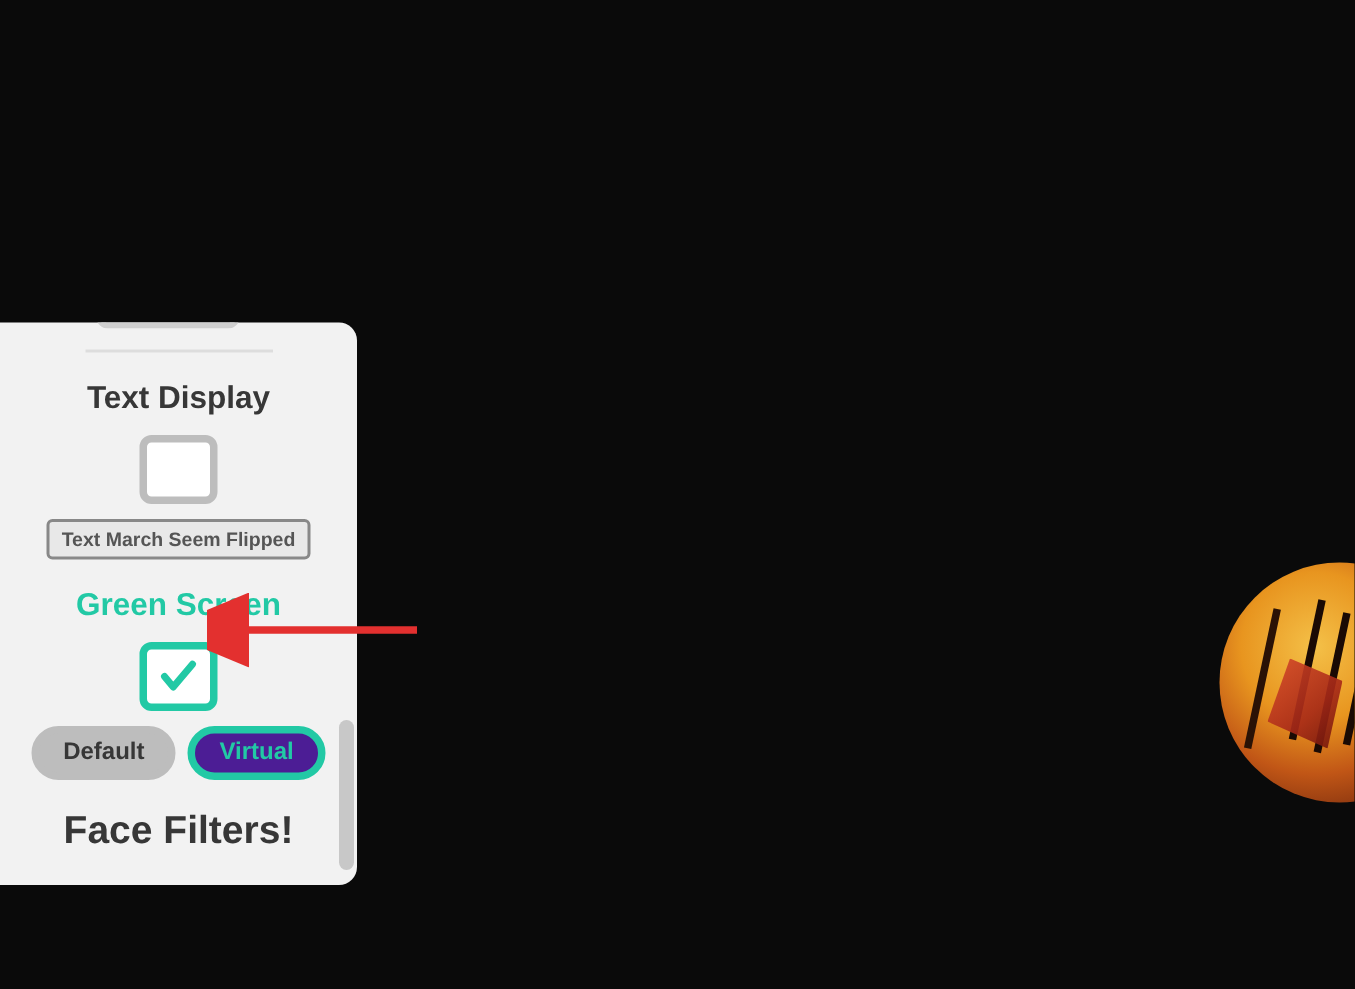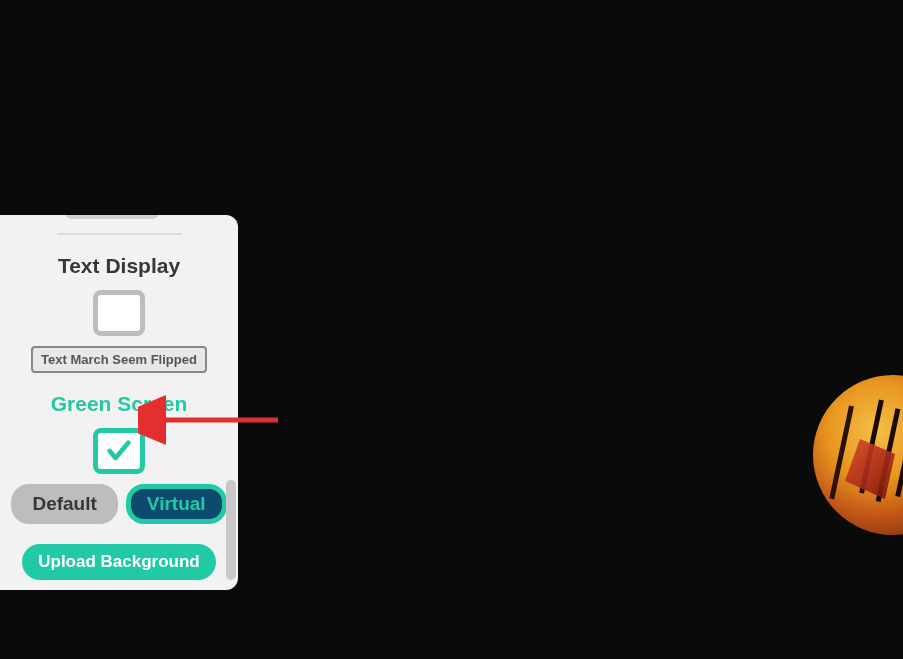--- a/index.html
+++ b/index.html
@@ -118,33 +118,33 @@
     .toggle-row {
       display: flex;
       justify-content: center;
       gap: 8px;
       margin-top: 10px;
     }
     
     .toggle-btn {
       padding: 4px 16px;
       border-radius: 18px;
-      font-size: 19px;
+      font-size: 16px;
       font-weight: 800;
       cursor: pointer;
     }
     
     .toggle-btn.inactive {
       background: #bdbdbd;
       color: #373737;
       border: 5px solid #bdbdbd;
     }
     
     .toggle-btn.active {
-      background: #0c4a6e;
+      background: #4c1d95;
       color: #22c9a5;
       border: 5px solid #22c9a5;
     }
     
     .upload-btn {
       display: block;
       margin: 20px auto 0;
       background: #22c9a5;
       color: #ffffff;
       font-weight: 700;
@@ -230,21 +230,20 @@
       <svg class="checkmark" viewBox="0 0 24 24">
         <path d="M4 12 L9 18 L20 5" stroke="#22c9a5" stroke-width="4" fill="none" stroke-linecap="round" stroke-linejoin="round"></path>
       </svg>
     </div>
 
     <div class="toggle-row">
       <div class="toggle-btn inactive">Default</div>
       <div class="toggle-btn active">Virtual</div>
     </div>
 
-    <button class="upload-btn">Upload Background</button>
 
     <div class="face-filters-title">Face Filters!</div>
 
     <div class="scrollbar"></div>
   </div>
 </div>
 
 <svg class="arrow" width="150" height="50">
   <defs>
     <marker id="arrowhead" markerWidth="12" markerHeight="10" refX="2" refY="5" orient="auto">

